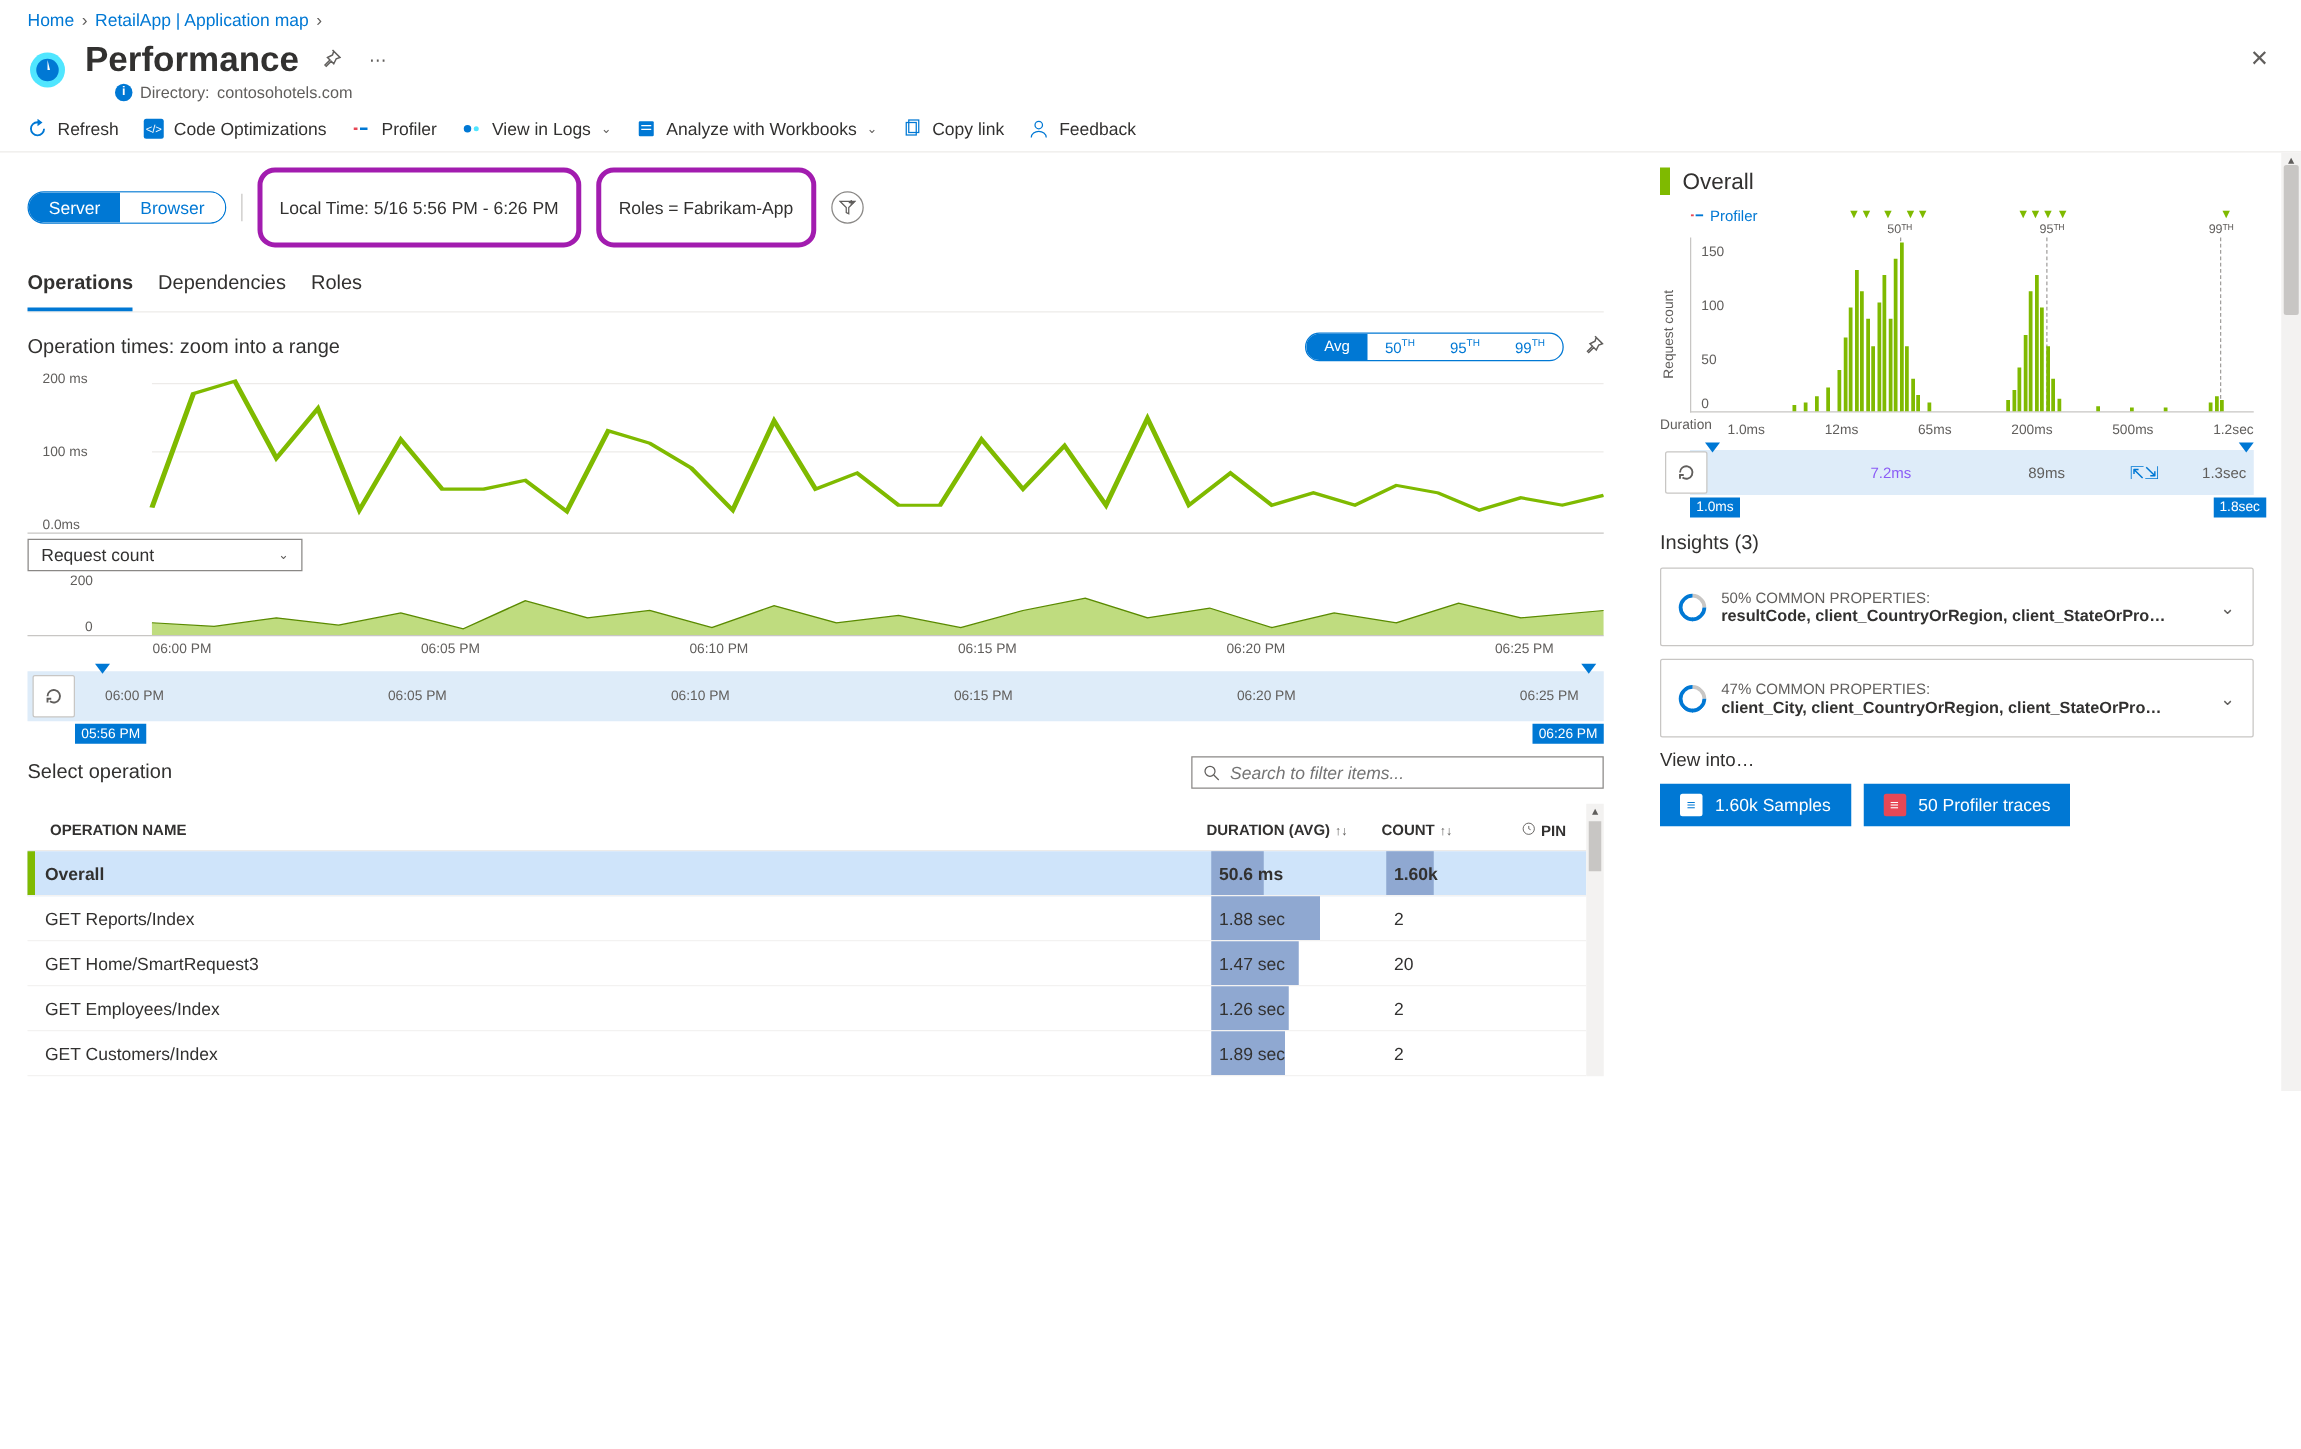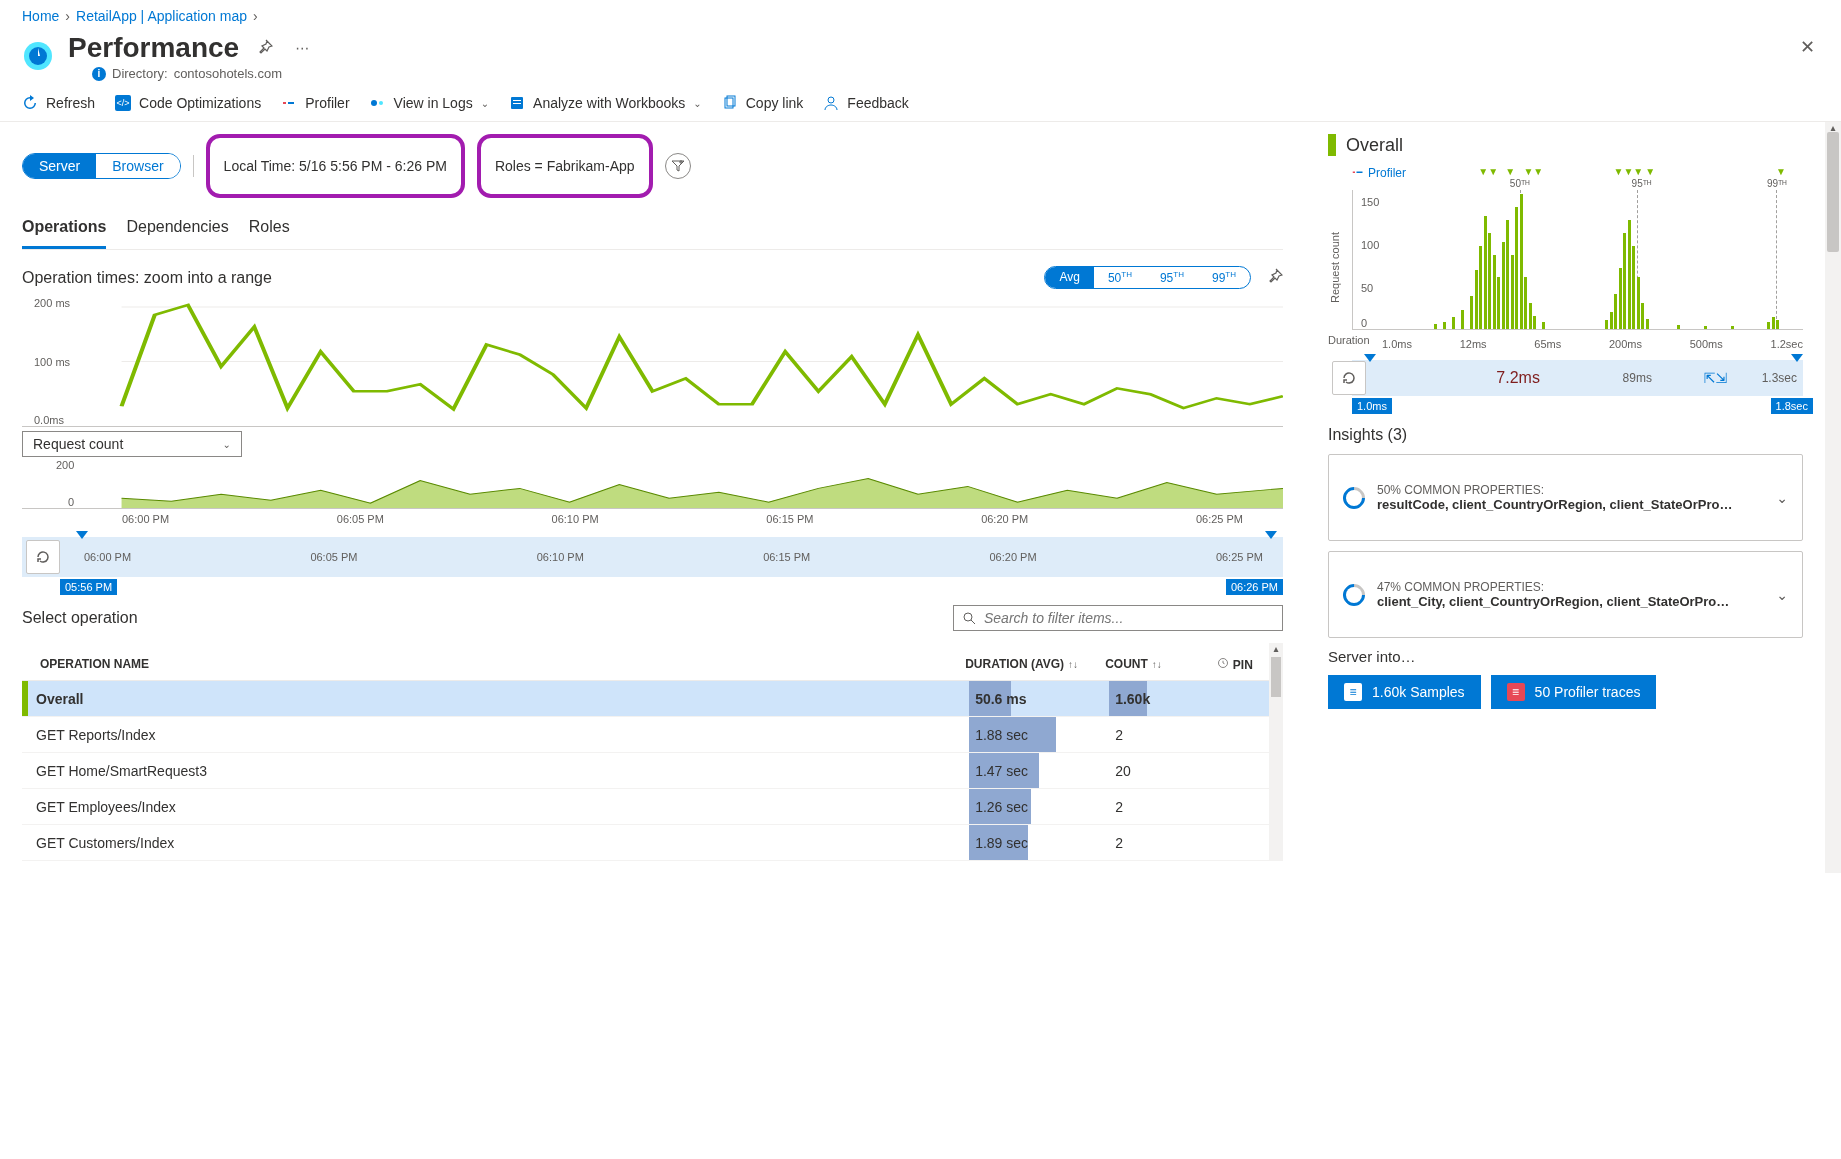--- a/index.html
+++ b/index.html
@@ -105,21 +105,21 @@
 .hist-ytick { position:absolute; left: 8px; font-size:11px; color:#605e5c; }
 .hist-bar { position:absolute; bottom:0; background:#7fba00; width: 3px; }
 .hist-line { position:absolute; top:0; bottom:0; border-left: 1px dashed #a19f9d; }
 .hist-xaxis { display:flex; justify-content:space-between; font-size:11px; color:#605e5c; margin-left:24px; padding: 4px 0; }
 .hist-xaxis-label { font-size:11px; color:#605e5c; margin-left: 0px; margin-bottom: 4px; }
 
 .range-slider2 { position:relative; height: 36px; background:#deecf9; margin-top:6px; margin-left:24px; display:flex; align-items:center; justify-content:center; }
 .collapse-icon { color:#0078d4; cursor:pointer; }
 
 .insights-title { font-size: 16px; margin: 16px 0 10px; }
-.insight-card { border:1px solid #c8c6c4; border-radius: 2px; padding: 28px 14px; margin-bottom: 10px; display:flex; align-items:center; gap: 12px; cursor:pointer; }
+.insight-card { border:1px solid #c8c6c4; border-radius: 2px; padding: 16px 14px; margin-bottom: 10px; display:flex; align-items:center; gap: 12px; cursor:pointer; }
 .donut { width: 22px; height: 22px; border-radius:50%; border: 3px solid #0078d4; border-top-color:#c8c6c4; transform:rotate(45deg); }
 .insight-text { flex:1; font-size: 13px; }
 .insight-pct { font-size:12px; color:#605e5c; }
 .insight-desc { font-weight:600; white-space:nowrap; overflow:hidden; text-overflow:ellipsis; max-width: 360px; }
 .expand-chev { color:#605e5c; }
 
 .drill-title { font-size: 15px; margin: 8px 0 10px; }
 .drill-buttons { display:flex; gap: 10px; }
 .drill-btn { background:#0078d4; color:#fff; padding: 8px 16px; display:flex; align-items:center; gap: 10px; cursor:pointer; font-size:14px; }
 .drill-icon { width:18px; height:18px; background:#fff; color:#0078d4; display:inline-flex; align-items:center; justify-content:center; border-radius:2px; font-size:12px; }
@@ -510,21 +510,21 @@
     </div>
   </div>
 
   <div class="range-slider2">
     <div class="range-reset" style="position:absolute;left:-24px;">
       <svg width="16" height="16" viewBox="0 0 16 16">
             <path d="M3 8a5 5 0 1 1 2 4" fill="none" stroke="#605e5c" stroke-width="1.5"></path>
             <path d="M3 13v-3h3" fill="none" stroke="#605e5c" stroke-width="1.5"></path>
           </svg>
     </div>
-    <span style="position:absolute;left:32%;font-size:16px;color:#7f1d1d;text-align:center;">7.2ms</span>
+    <span style="position:absolute;left:32%;font-size:12px;color:#8b5cf6;text-align:center;">7.2ms</span>
     <span style="position:absolute;left:60%;font-size:12px;color:#605e5c;">89ms</span>
     <span style="position:absolute;right:6px;font-size:12px;color:#605e5c;">1.3sec</span>
     <span class="collapse-icon" style="position:absolute;left:78%;">⇱⇲</span>
     <div class="range-handle" style="left:12px;"></div>
     <div class="range-handle" style="right:0;"></div>
     <div class="range-label" style="left:0;">1.0ms</div>
     <div class="range-label" style="right:-10px;">1.8sec</div>
   </div>
 
   <div class="insights-title" style="margin-top:30px;">Insights (3)</div>
@@ -540,21 +540,21 @@
 
   <div class="insight-card">
     <div class="donut"></div>
     <div class="insight-text">
       <div class="insight-pct">47% COMMON PROPERTIES:</div>
       <div class="insight-desc">client_City, client_CountryOrRegion, client_StateOrPro…</div>
     </div>
     <span class="expand-chev">⌄</span>
   </div>
 
-  <div class="drill-title">Server into…</div>
+  <div class="drill-title">View into…</div>
   <div class="drill-buttons">
     <div class="drill-btn">
       <span class="drill-icon">≡</span>
       <span>1.60k Samples</span>
     </div>
     <div class="drill-btn">
       <span class="drill-icon" style="background:#e74856;color:#fff;">≡</span>
       <span>50 Profiler traces</span>
     </div>
   </div>

